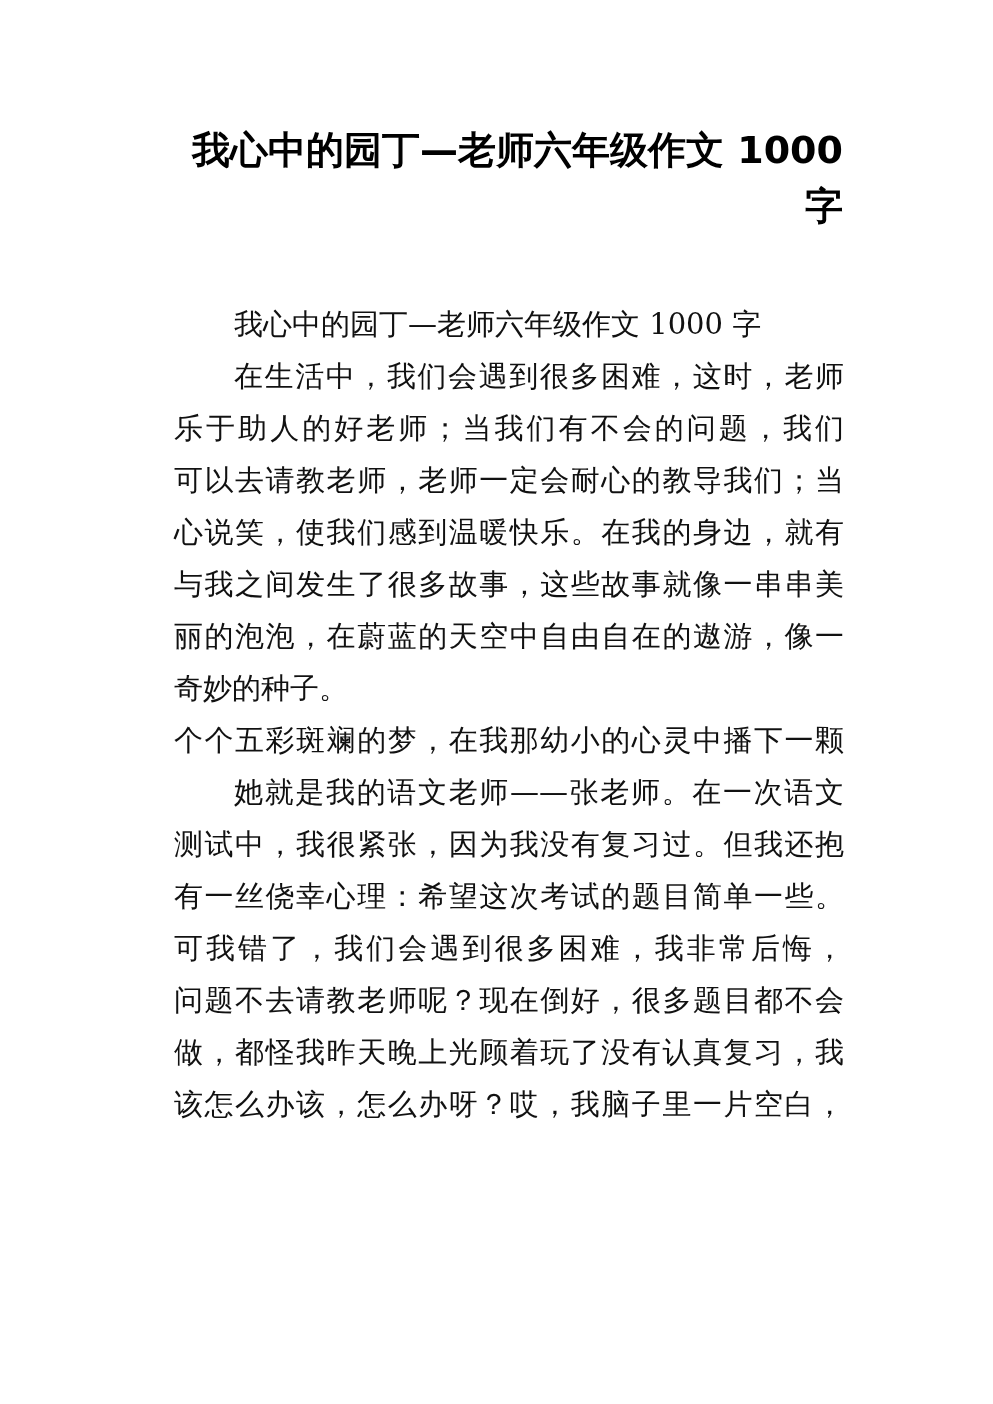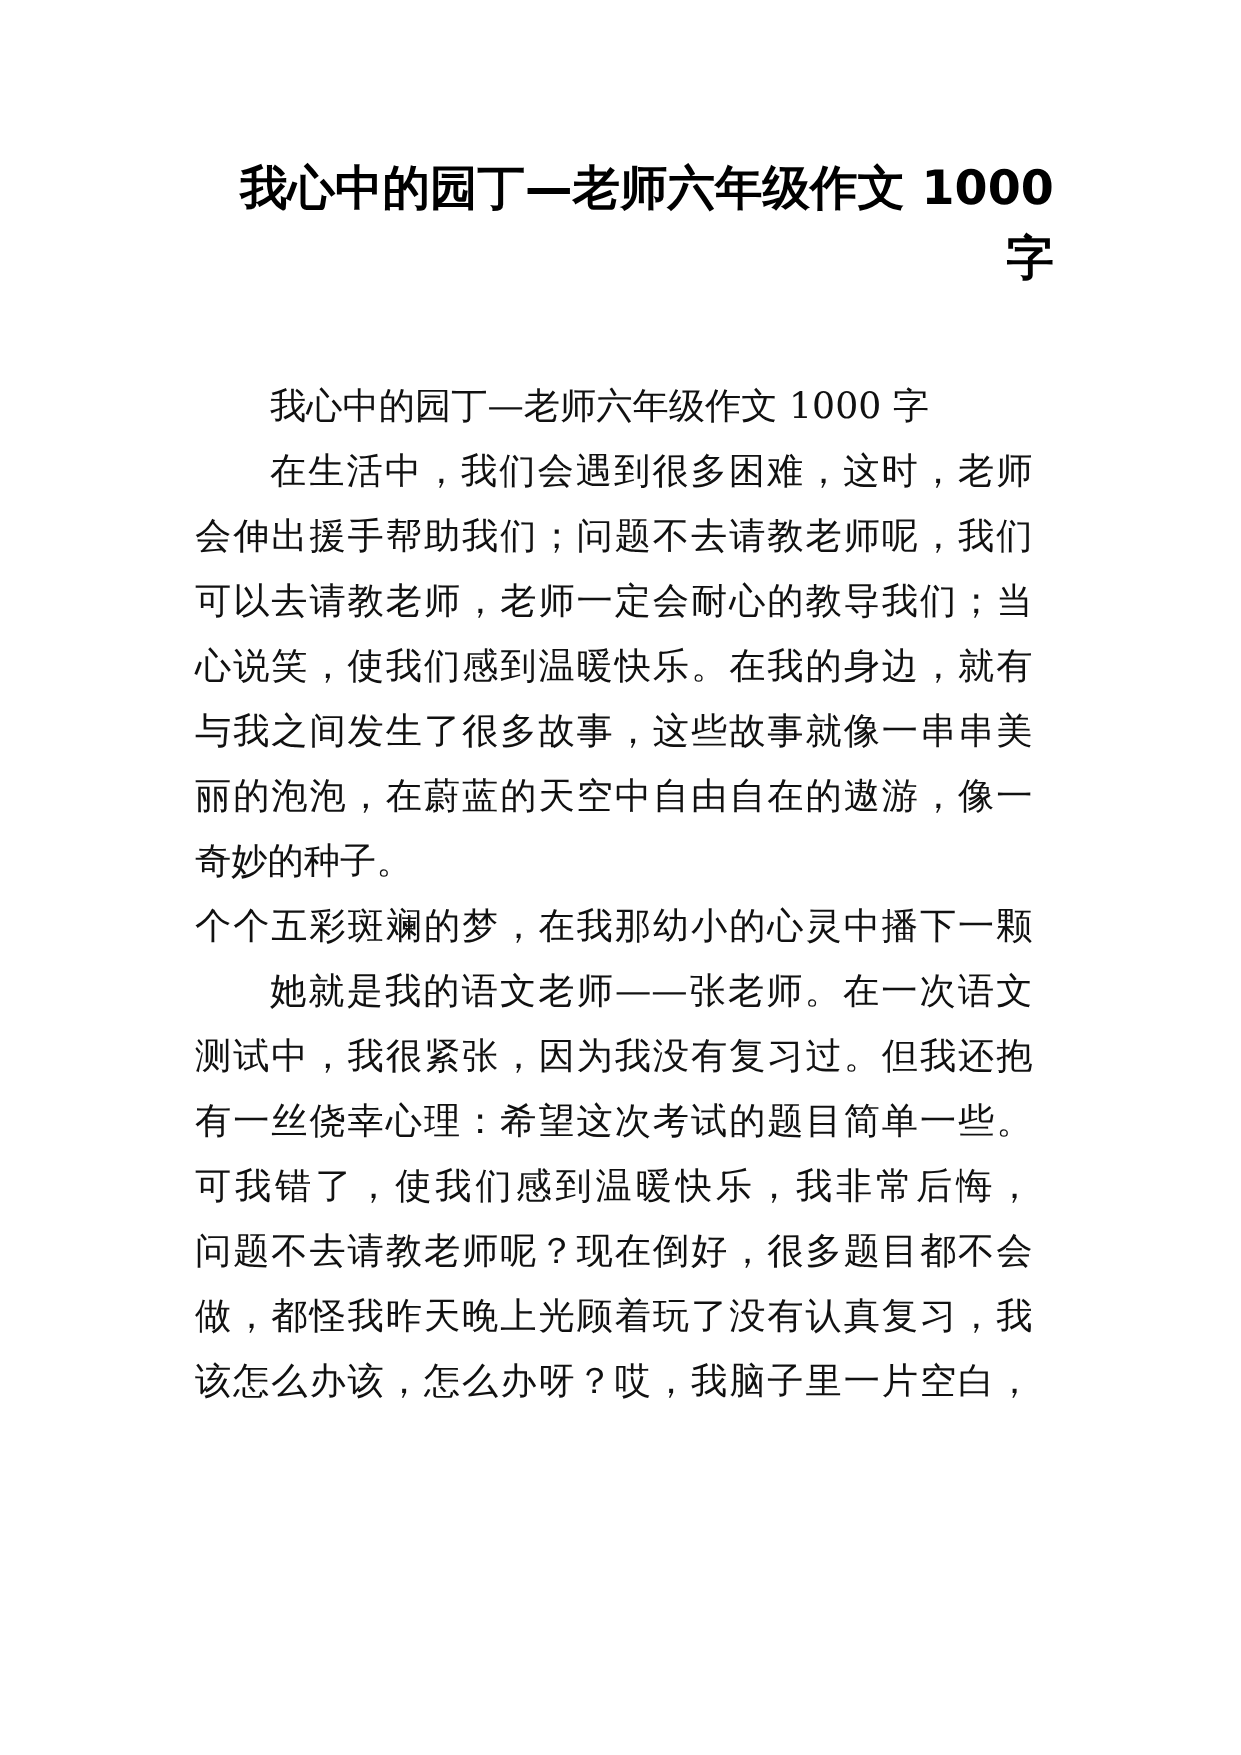--- a/index.html
+++ b/index.html
@@ -31,21 +31,21 @@
       font-family: "DejaVu Sans", "Liberation Sans", sans-serif;
       font-weight: bold;
       font-size: 38px;
       line-height: 56px;
       color: #000000;
       letter-spacing: 0px;
     }
     .title span { display: block; }
     .body-text {
       position: absolute;
-      left: 156px;
+      left: 174px;
       top: 298px;
       width: 670px;
       font-family: "DejaVu Serif", "Liberation Serif", serif;
       font-size: 29px;
       line-height: 52px;
       color: #111111;
     }
     .line {
       display: block;
       height: 52px;
@@ -65,28 +65,28 @@
 
 <div class="page">
   <div class="title">
     <span>我心中的园丁—老师六年级作文 1000</span>
     <span>字</span>
   </div>
 
   <div class="body-text">
     <span class="line indent last">我心中的园丁—老师六年级作文 1000 字</span>
     <span class="line indent">在生活中，我们会遇到很多困难，这时，老师</span>
-    <span class="line">会伸出援手帮助我们；问题不去请教老师呢，我们</span>
+    <span class="line">乐于助人的好老师；当我们有不会的问题，我们</span>
     <span class="line">可以去请教老师，老师一定会耐心的教导我们；当</span>
     <span class="line">心说笑，使我们感到温暖快乐。在我的身边，就有</span>
     <span class="line">与我之间发生了很多故事，这些故事就像一串串美</span>
     <span class="line">丽的泡泡，在蔚蓝的天空中自由自在的遨游，像一</span>
     <span class="line last">奇妙的种子。</span>
     <span class="line">个个五彩斑斓的梦，在我那幼小的心灵中播下一颗</span>
     <span class="line indent">她就是我的语文老师——张老师。在一次语文</span>
     <span class="line">测试中，我很紧张，因为我没有复习过。但我还抱</span>
     <span class="line">有一丝侥幸心理：希望这次考试的题目简单一些。</span>
-    <span class="line">可我错了，使我们感到温暖快乐，我非常后悔，</span>
+    <span class="line">可我错了，我们会遇到很多困难，我非常后悔，</span>
     <span class="line">问题不去请教老师呢？现在倒好，很多题目都不会</span>
     <span class="line">做，都怪我昨天晚上光顾着玩了没有认真复习，我</span>
     <span class="line">该怎么办该，怎么办呀？哎，我脑子里一片空白，</span>
   </div>
 </div>
 
 </body></html>

